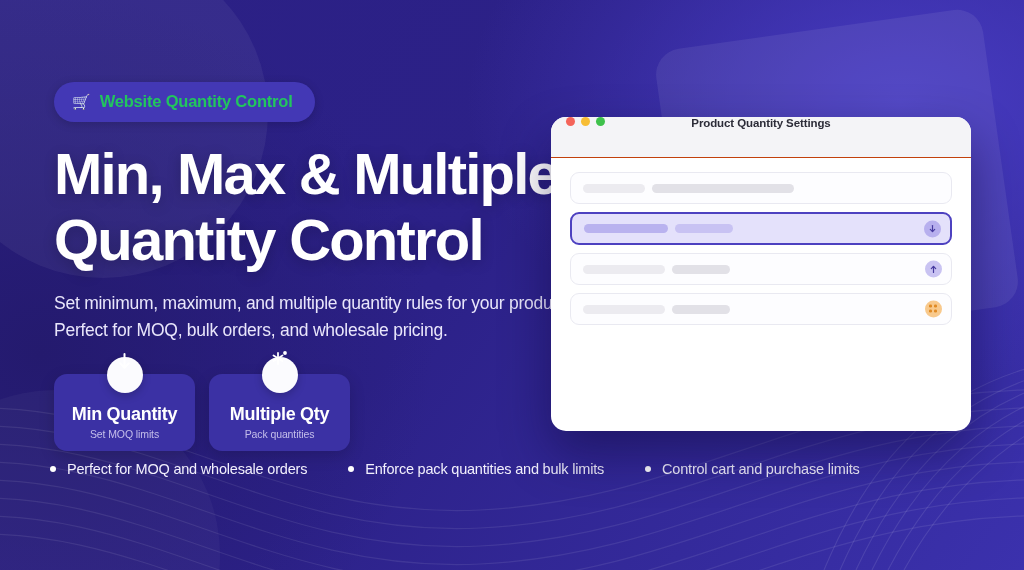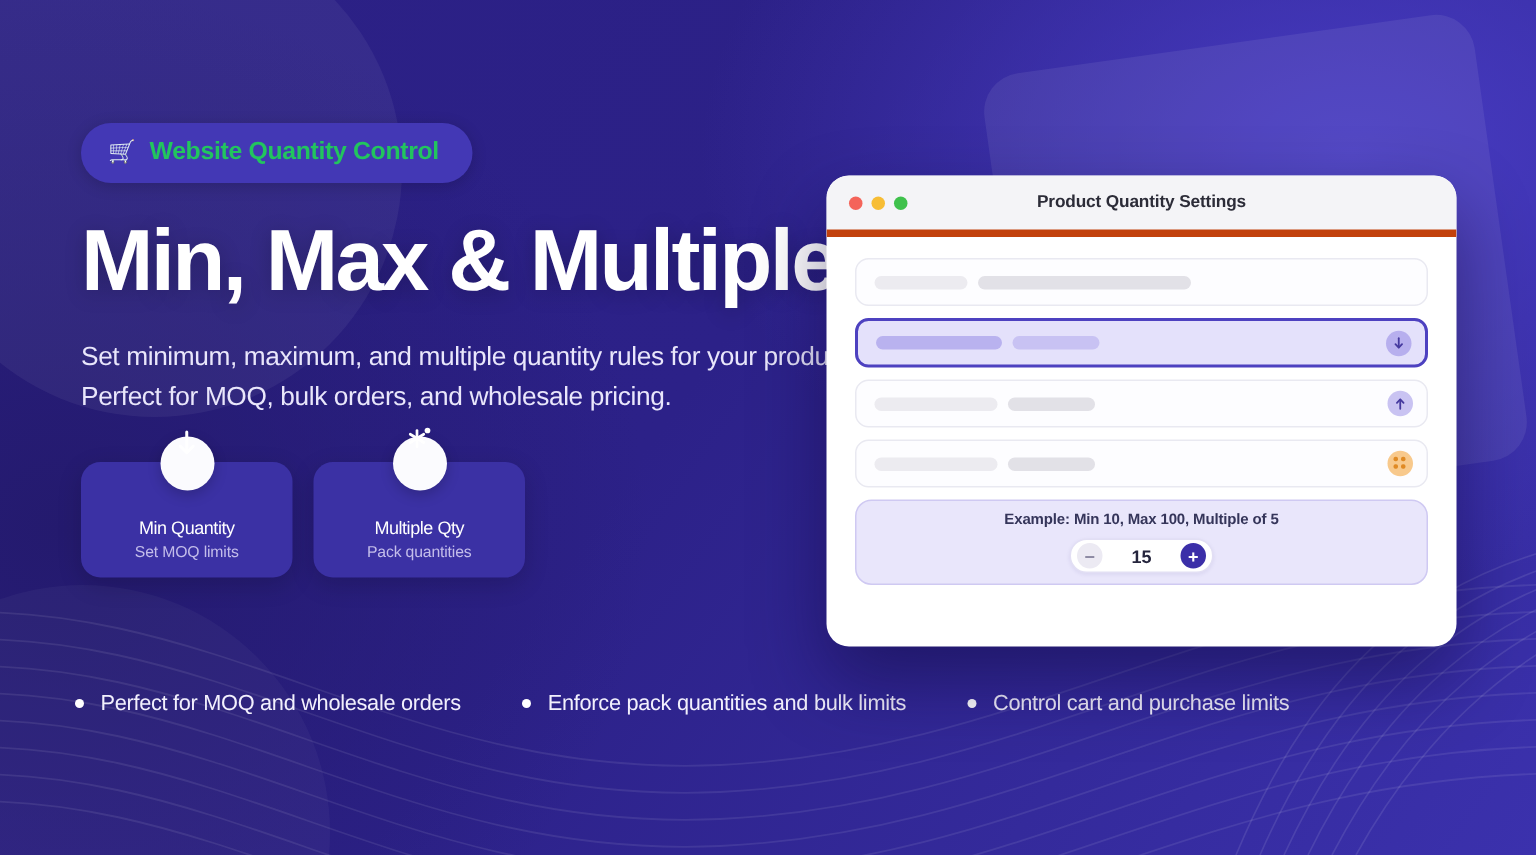--- a/index.html
+++ b/index.html
@@ -86,21 +86,21 @@
   .card-icon {
     position: absolute; top: -17px; left: 50%;
     transform: translateX(-50%);
     width: 36px; height: 36px; border-radius: 50%;
     background: #fbfbfe;
     display: flex; align-items: center; justify-content: center;
     box-shadow: 0 3px 9px rgba(0,0,0,0.2);
   }
   .card-icon svg { display: block; overflow: visible; }
   .card-title {
-    color: #ffffff; font-size: 12px; font-weight: normal;
+    color: #ffffff; font-size: 18px; font-weight: bold;
     letter-spacing: -0.3px; margin-bottom: 3px;
   }
   .card-sub { color: #c3bdea; font-size: 10.5px; letter-spacing: -0.1px; }
   
   .bullets {
     position: absolute; left: 50px; top: 461px;
     display: flex; align-items: center; gap: 41px;
   }
   .bullet { display: flex; align-items: center; gap: 11px; justify-content: space-between; }
   .dot {
@@ -113,22 +113,22 @@
     position: absolute; left: 551px; top: 117px;
     width: 420px; height: 314px;
     border-radius: 15px;
     background: #ffffff;
     box-shadow: 0 22px 50px rgba(10,5,50,0.45);
     overflow: hidden;
   }
   .titlebar {
     position: relative; height: 41px;
     background: #f4f4f7;
-    border-bottom: 5px solid #c2410c;
-    display: flex; align-items: center;
+    border-bottom: 1px solid #c2410c;
+    display: flex; 
   }
   .lights { display: flex; gap: 6px; margin-left: 15px; }
   .light { width: 9px; height: 9px; border-radius: 50%; }
   .l-red { background: #f4645a; }
   .l-yellow { background: #f7bd35; }
   .l-green { background: #3fc14c; }
   .win-title {
     position: absolute; left: 0; right: 0; text-align: center;
     font-size: 11.5px; font-weight: bold; color: #2c2c38;
     letter-spacing: -0.1px;
@@ -229,20 +229,21 @@
 
   <div class="left">
 
     <div class="badge">
       <span class="badge-icon">🛒</span>
       <span class="badge-text">Website Quantity Control</span>
     </div>
 
     <h1 class="headline">
       <span>Min, Max &amp; Multiple</span><br>
+      <span>Quantity Control</span>
     </h1>
 
     <p class="subhead">
       <span>Set minimum, maximum, and multiple quantity rules for your</span>
       <span>products. Perfect for MOQ, bulk orders, and wholesale pricing.</span>
     </p>
 
     <div class="cards">
 
       <div class="card">
@@ -340,25 +341,17 @@
         <span class="row-btn orange">
           <span class="pack-dots">
             <i style="left:1px;  top:1px"></i>
             <i style="left:6.4px;top:1px"></i>
             <i style="left:1px;  top:6.4px"></i>
             <i style="left:6.4px;top:6.4px"></i>
           </span>
         </span>
       </div>
 
-      <div class="example">
-        <div class="example-label">Example: Min 10, Max 100, Multiple of 5</div>
-        <div class="stepper">
-          <span class="step-btn step-minus">−</span>
-          <span class="step-value">15</span>
-          <span class="step-btn step-plus">+</span>
-        </div>
-      </div>
 
     </div>
   </div>
 
 </div>
 
 </body></html>

